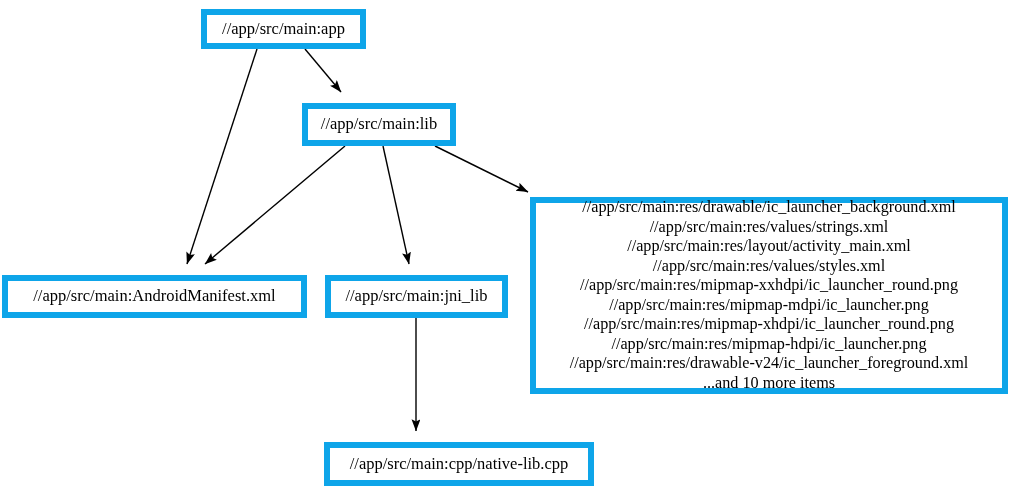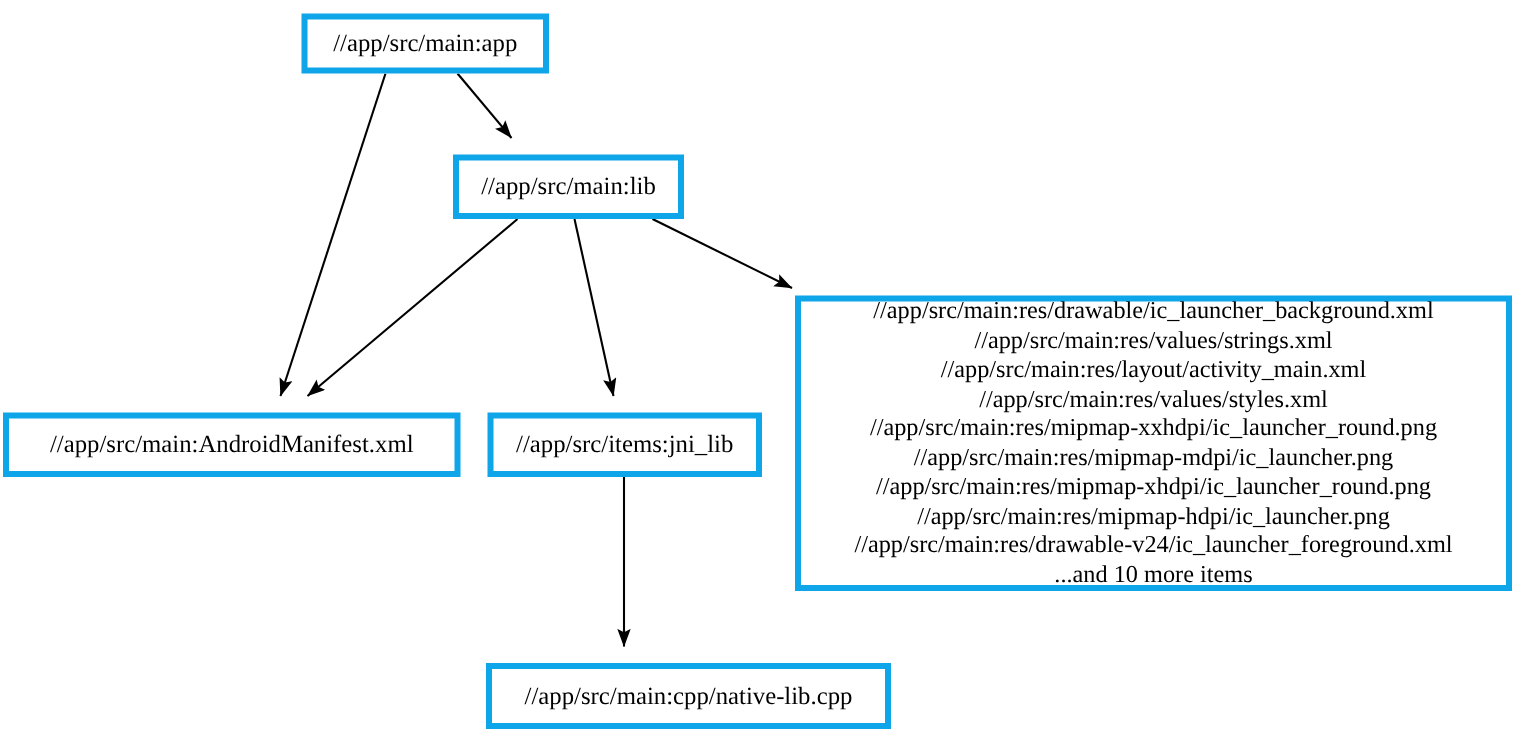--- a/index.html
+++ b/index.html
@@ -19,21 +19,21 @@
     position: absolute;
     left: 0;
     top: 0;
     width: 1018px;
     height: 496px;
     pointer-events: none;
   }
   .node {
     position: absolute;
     box-sizing: border-box;
-    border: 4px solid #0ea5e9;
+    border: 6px solid #0ea5e9;
     background: #ffffff;
     display: flex;
     align-items: center;
     justify-content: center;
     color: #000000;
     white-space: pre;
     line-height: 1.0;
   }
   .node-label {
     font-size: 16.5px;
@@ -110,21 +110,21 @@
 
   <div class="node" id="node-lib">
     <span class="node-label">//app/src/main:lib</span>
   </div>
 
   <div class="node" id="node-manifest">
     <span class="node-label">//app/src/main:AndroidManifest.xml</span>
   </div>
 
   <div class="node" id="node-jni-lib">
-    <span class="node-label">//app/src/items:jni_lib</span>
+    <span class="node-label">//app/src/main:jni_lib</span>
   </div>
 
   <div class="node" id="node-cpp">
     <span class="node-label">//app/src/main:cpp/native-lib.cpp</span>
   </div>
 
   <div class="node" id="node-res">
     <span class="node-label" id="res-label"><span class="res-line">//app/src/main:res/drawable/ic_launcher_background.xml</span><span class="res-line">//app/src/main:res/values/strings.xml</span><span class="res-line">//app/src/main:res/layout/activity_main.xml</span><span class="res-line">//app/src/main:res/values/styles.xml</span><span class="res-line">//app/src/main:res/mipmap-xxhdpi/ic_launcher_round.png</span><span class="res-line">//app/src/main:res/mipmap-mdpi/ic_launcher.png</span><span class="res-line">//app/src/main:res/mipmap-xhdpi/ic_launcher_round.png</span><span class="res-line">//app/src/main:res/mipmap-hdpi/ic_launcher.png</span><span class="res-line">//app/src/main:res/drawable-v24/ic_launcher_foreground.xml</span><span class="res-line">...and 10 more items</span></span>
   </div>
 

